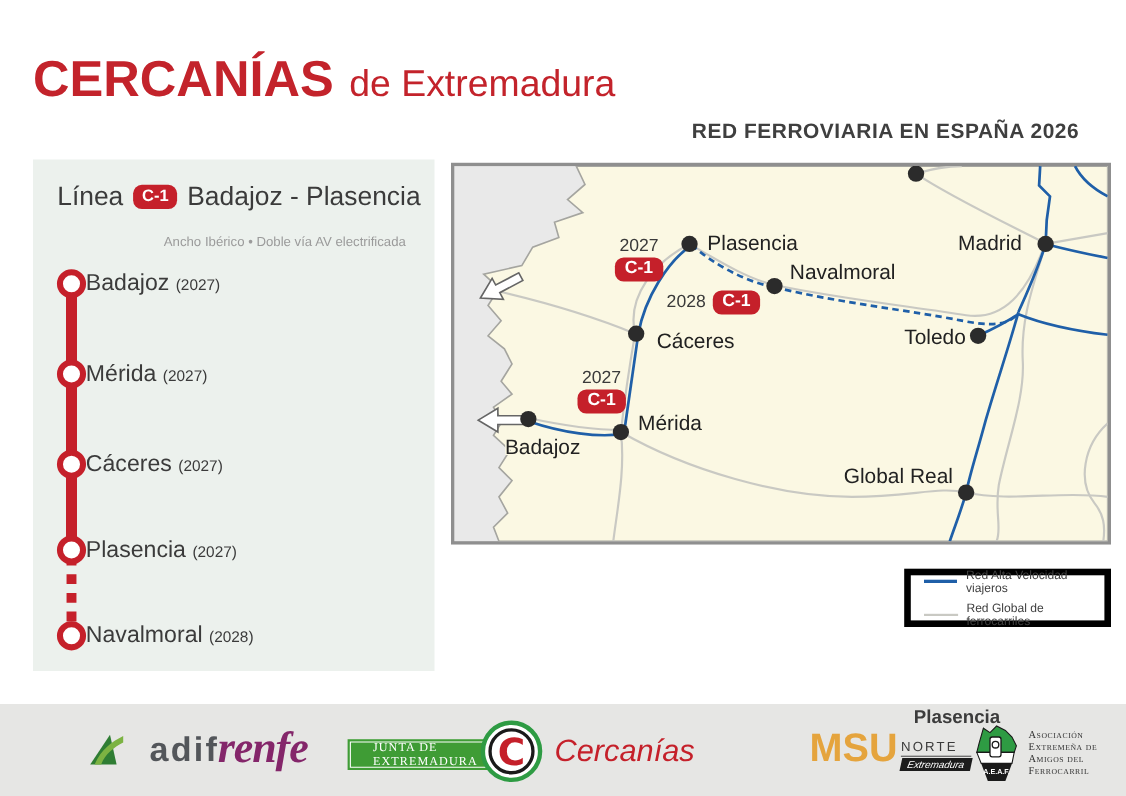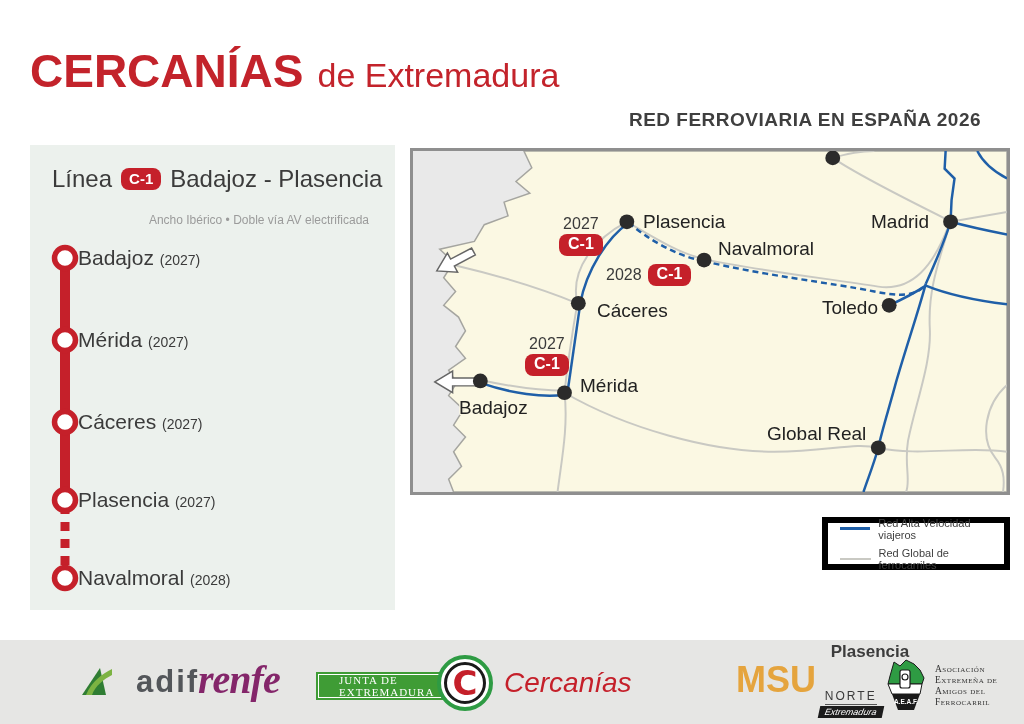--- a/index.html
+++ b/index.html
@@ -51,21 +51,21 @@
   .renfe { position:absolute; left:198px; top:16px; font-size:40px; font-weight:bold; font-style:italic; color:#84266a; letter-spacing:-1px;font-family:Liberation Serif, serif; }
   .junta { position:absolute; left:316px; top:32px; width:142px; height:28px; background:#3f9c35;
            box-shadow:inset 0 0 0 2px #3f9c35, inset 0 0 0 3px #fff;
            display:flex; align-items:center; justify-content:center;padding-left:23px; }
   .junta span { color:#fff; font-family:"Liberation Serif", serif; font-size:11px; letter-spacing:1px; }
   .cercanias { position:absolute; left:436px; top:14px; display:flex; align-items:center; gap:10px; }
   .cercanias-text { font-size:28px; font-style:italic; color:#c5202a; }
   .propuesta { position:absolute; left:790px; top:2px; width:160px; text-align:center; font-size:17px; font-weight:bold; color:#3c3c3c; }
   .msu { position:absolute; left:736px; top:24px; display:flex; align-items:flex-start; gap:3px; }
   .msu-word { font-size:36px; font-weight:bold; color:#e5a43d; line-height:.9; }
-  .msu-right { display:flex; flex-direction:column; margin-top:25px;align-items:center; }
+  .msu-right { display:flex; flex-direction:column; margin-top:8px; }
   .msu-norte { font-size:12px; color:#3a3a3a; letter-spacing:2px; border-bottom:1px solid #555; padding-bottom:1px; }
   .msu-ext { background:#1c1c1c; color:#fff; font-size:9px; font-style:italic; padding:1px 6px; transform:skewX(-12deg); margin-top:1px; align-self:flex-start; }
   .aeaf { position:absolute; left:884px; top:18px; display:flex; align-items:center; gap:9px; }
   .aeaf-text { display:flex; flex-direction:column; gap:1px; }
   .aeaf-line { font-size:9.5px; color:#333; font-family:"Liberation Serif", serif; font-variant:small-caps; letter-spacing:.5px; }
 </style>
 </head>
 <body>
 
 <div class="page">

